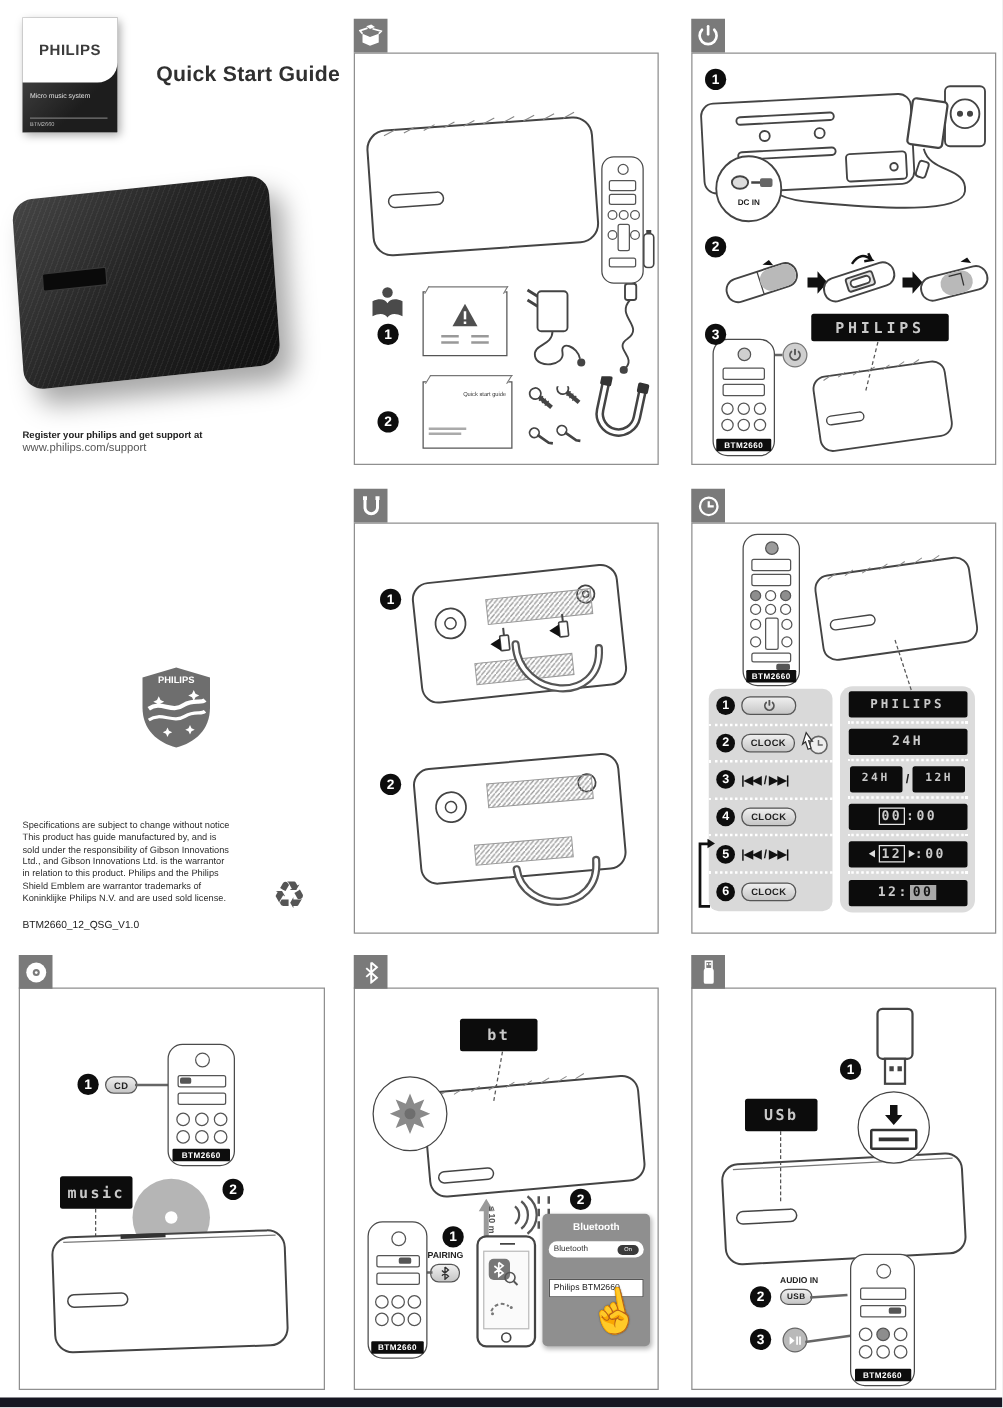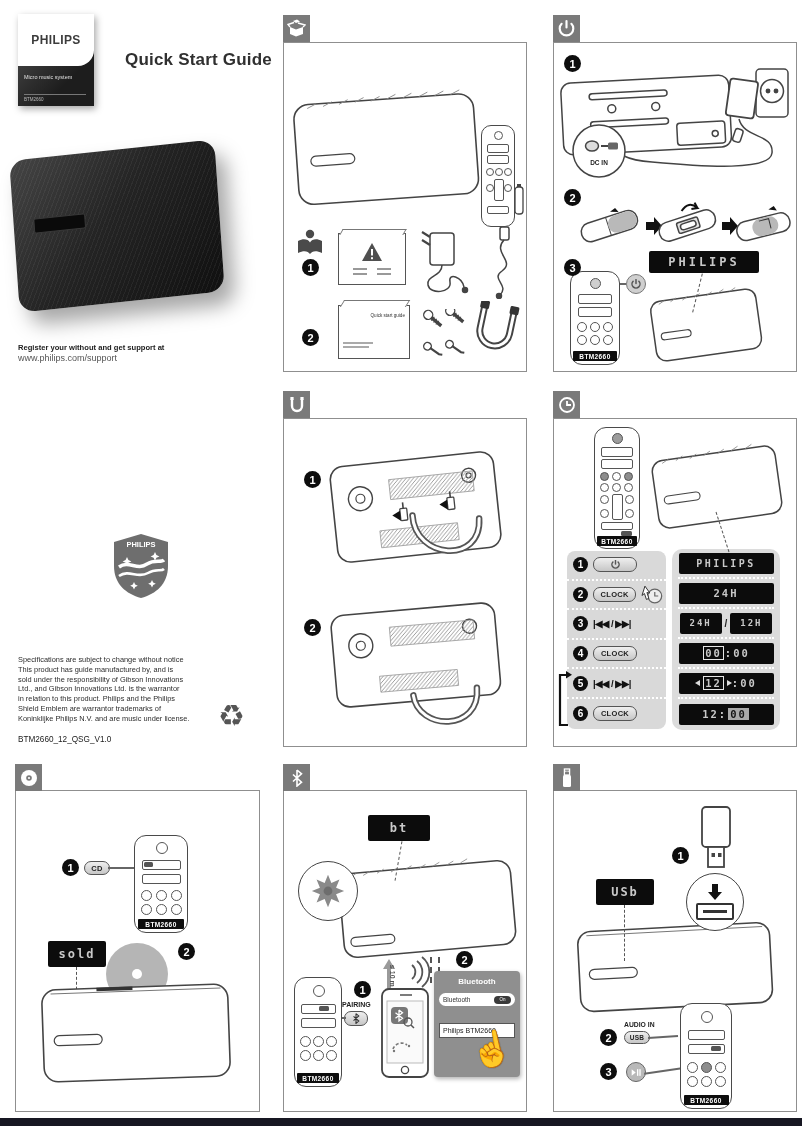--- a/index.html
+++ b/index.html
@@ -45,42 +45,42 @@
     <div class="abs" style="left:6px;top:80px;font-size:4.5px;color:#bbb;border-top:.5px solid #777;padding-top:2px;width:62px;">BTM2660</div>
   </div>
 
   <div class="abs" style="left:125px;top:50px;font-size:17px;font-weight:bold;color:#303030;letter-spacing:.2px;">Quick Start Guide</div>
 
   <div class="abs" style="left:14px;top:150px;width:206px;height:152px;transform:rotate(-4deg) skewY(-2deg);border-radius:16px;background:linear-gradient(130deg,#454545 0%,#242424 45%,#101010 100%);box-shadow:10px 14px 20px rgba(0,0,0,.35);">
     <div class="abs" style="inset:0;border-radius:16px;background:repeating-linear-gradient(115deg,rgba(255,255,255,.05) 0 1px,transparent 1px 4px);"></div>
     <div class="abs" style="left:20px;top:60px;width:50px;height:13px;background:#0a0a0a;border-radius:2px;border:1px solid #383838;"></div>
   </div>
 
-  <div class="abs" style="left:18px;top:343px;font-size:7.6px;font-weight:bold;color:#222;">Register your without and get support at</div>
+  <div class="abs" style="left:18px;top:343px;font-size:7.6px;font-weight:bold;color:#222;">Register your philips and get support at</div>
   <div class="abs" style="left:18px;top:353px;font-size:9px;color:#555;">www.philips.com/support</div>
 
   <svg class="abs" style="left:112px;top:533px;" width="58" height="66" viewBox="0 0 58 66">
     <path d="M29,1 L56,9 V33 C56,51 44,61 29,65 C14,61 2,51 2,33 V9 Z" fill="#6e6e6e"></path>
     <path d="M7,34 C17,27 25,38 35,31 C43,26 49,30 52,27" stroke="#fff" stroke-width="3.4" fill="none"></path>
     <path d="M7,43 C17,36 26,46 36,40 C44,35 49,39 52,36" stroke="#fff" stroke-width="2.6" fill="none"></path>
     <path d="M15,24 l1.4,3 3,1.4 -3,1.4 -1.4,3 -1.4,-3 -3,-1.4 3,-1.4 z" fill="#fff"></path>
     <path d="M43,19 l1.4,3 3,1.4 -3,1.4 -1.4,3 -1.4,-3 -3,-1.4 3,-1.4 z" fill="#fff"></path>
     <path d="M22,49 l1.2,2.6 2.6,1.2 -2.6,1.2 -1.2,2.6 -1.2,-2.6 -2.6,-1.2 2.6,-1.2 z" fill="#fff"></path>
     <path d="M40,47 l1.2,2.6 2.6,1.2 -2.6,1.2 -1.2,2.6 -1.2,-2.6 -2.6,-1.2 2.6,-1.2 z" fill="#fff"></path>
     <text x="29" y="13.5" text-anchor="middle" font-size="7.5" font-weight="bold" fill="#fff" font-family="Liberation Sans, sans-serif">PHILIPS</text>
   </svg>
 
   <div class="abs" style="left:18px;top:655px;width:215px;font-size:7.4px;line-height:1.32;color:#2c2c2c;">
     <div>Specifications are subject to change without notice</div>
     <div>This product has guide manufactured by, and is</div>
     <div>sold under the responsibility of Gibson Innovations</div>
     <div>Ltd., and Gibson Innovations Ltd. is the warrantor</div>
     <div>in relation to this product. Philips and the Philips</div>
     <div>Shield Emblem are warrantor trademarks of</div>
-    <div>Koninklijke Philips N.V. and are music under license.</div>
+    <div>Koninklijke Philips N.V. and are used sold license.</div>
   </div>
   <div class="abs" style="left:218px;top:698px;font-size:30px;color:#555;">♻</div>
   <div class="abs" style="left:18px;top:735px;font-size:8.2px;color:#222;">BTM2660_12_QSG_V1.0</div>
 
   <div class="ptab" style="left:283px;top:15px;">
     <svg width="19" height="19" viewBox="0 0 19 19">
         <g stroke="#fff" stroke-width="1.4" fill="none">
           <path d="M3,8 L9,10.5 L16,8 L16,15 L9,17.5 L3,15 Z" fill="#fff" stroke="none"></path>
           <path d="M3,8 L1,5.5 L7,3.5 M16,8 L18,6 L11,4"></path>
           <path d="M6,2 l4,-1.5 3,2 -4,1.6 z" fill="#fff" stroke="none"></path>
@@ -472,21 +472,21 @@
       <div class="chip" style="left:9px;top:26px;width:9px;height:5px;"></div>
       <div class="rbar" style="left:7px;top:38px;width:37px;height:8px;"></div>
       <div class="rcirc" style="left:6px;top:54px;width:9px;height:9px;"></div>
       <div class="rcirc" style="left:21px;top:54px;width:9px;height:9px;"></div>
       <div class="rcirc" style="left:36px;top:54px;width:9px;height:9px;"></div>
       <div class="rcirc" style="left:6px;top:68px;width:9px;height:9px;"></div>
       <div class="rcirc" style="left:21px;top:68px;width:9px;height:9px;"></div>
       <div class="rcirc" style="left:36px;top:68px;width:9px;height:9px;"></div>
       <div class="rlabel">BTM2660</div>
     </div>
-    <div class="lcd" style="left:32px;top:150px;width:58px;height:26px;font-size:12px;">sold</div>
+    <div class="lcd" style="left:32px;top:150px;width:58px;height:26px;font-size:12px;">music</div>
     <div class="dashv" style="left:60px;top:176px;height:62px;"></div>
     <div class="abs" style="left:90px;top:152px;width:62px;height:62px;border-radius:50%;background:#b5b5b5;z-index:1;">
       <div class="abs" style="left:26px;top:26px;width:10px;height:10px;border-radius:50%;background:#fff;"></div>
     </div>
     <div class="badge" style="left:162px;top:152px;">2</div>
     <svg class="abs" style="left:22px;top:186px;z-index:2;" width="198" height="112" viewBox="0 0 198 112">
       <g transform="rotate(-2 99 56)" fill="#fff" stroke="#444" stroke-width="1.6">
         <rect x="5" y="10" width="186" height="92" rx="14"></rect>
         <path d="M14,14 h170" stroke-width="1" stroke="#777"></path>
         <path d="M60,11 h36" stroke-width="3.5" stroke="#333"></path>

